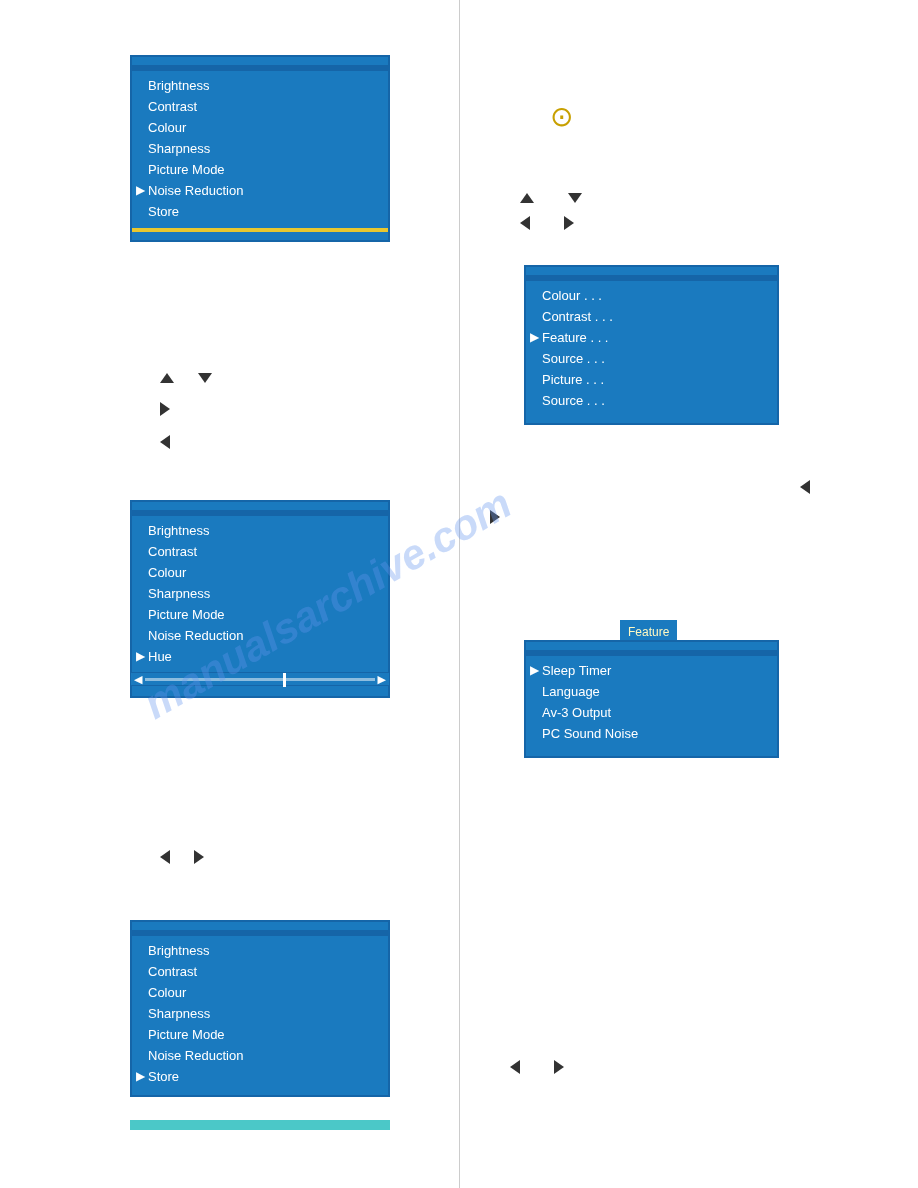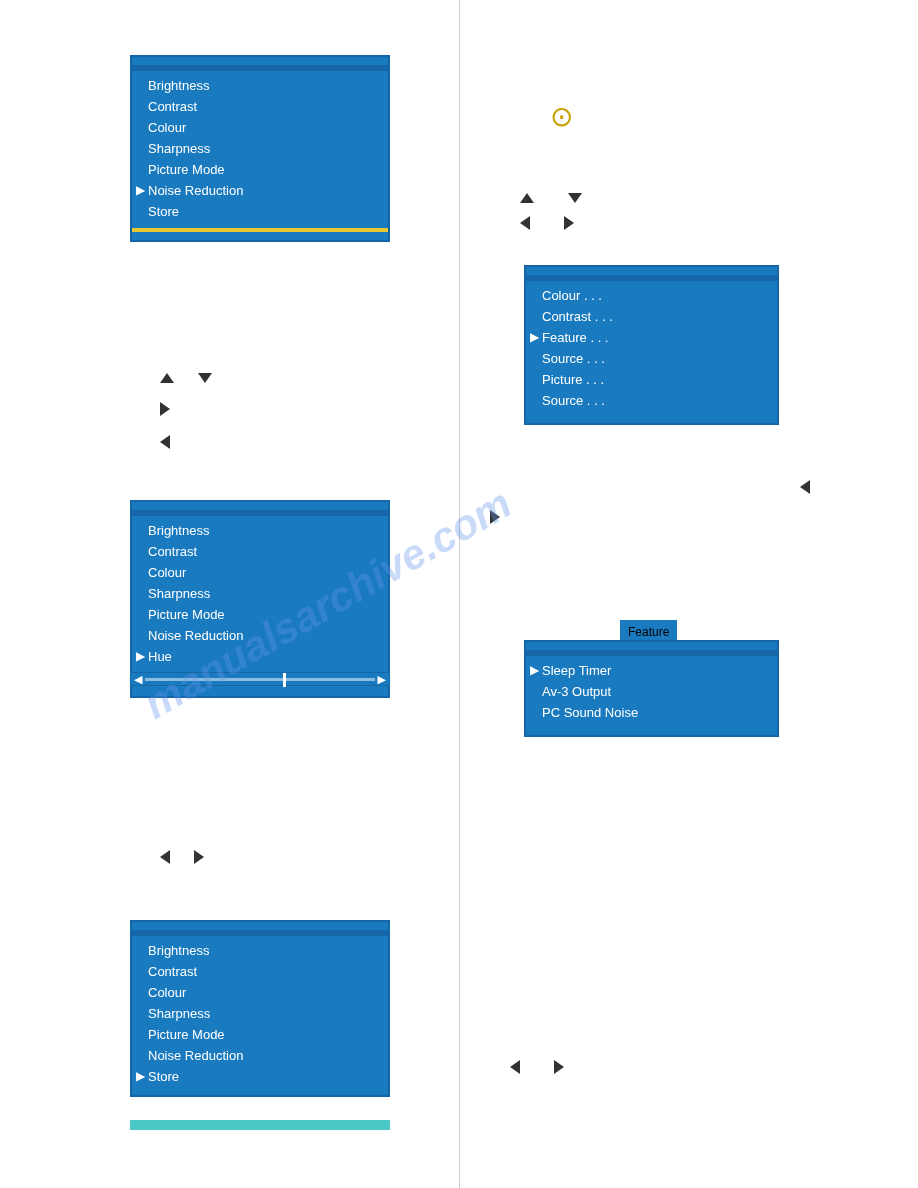--- a/index.html
+++ b/index.html
@@ -115,21 +115,21 @@
     .teal-bar {
       position: absolute;
       background: #4bc8c8;
       height: 8px;
     }
 
     
     .feature-label {
       position: absolute;
       background: #1a7abf;
-      color: #000000;
+      color: #fef9c3;
       font-size: 12px;
       padding: 5px 8px;
     }
   </style>
 </head>
 <body>
 
 <div class="divider-line"></div>
 
 <div class="watermark" style="left: 120px; top: 580px;">manualsarchive.com</div>
@@ -246,20 +246,21 @@
 
 <div class="feature-label" style="left: 620px; top: 620px;">Feature</div>
 
 <div class="menu-box" style="left: 524px; top: 640px; width: 255px;">
   <div class="menu-header"></div>
   <ul>
     <li style="position:relative;">
       <span class="menu-arrow">▶</span>
       Sleep Timer
     </li>
+    <li>Language</li>
     <li>Av-3 Output</li>
     <li>PC Sound Noise</li>
   </ul>
   <div style="height:4px;"></div>
 </div>
 
 <div style="position:absolute; left: 510px; top: 1060px;">
   <span class="triangle-left" style="margin-right: 30px;"></span>
   <span class="triangle-right"></span>
 </div>

